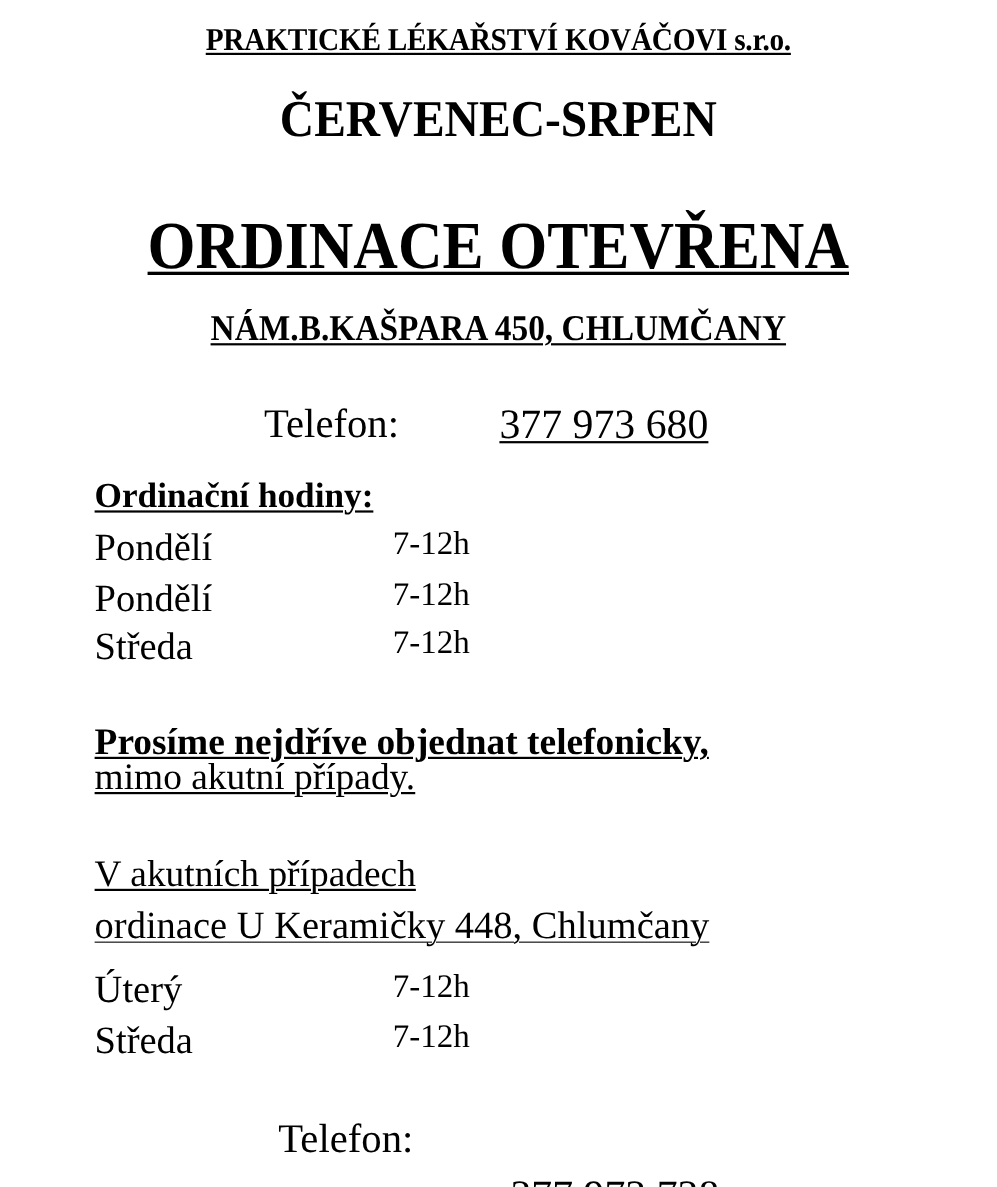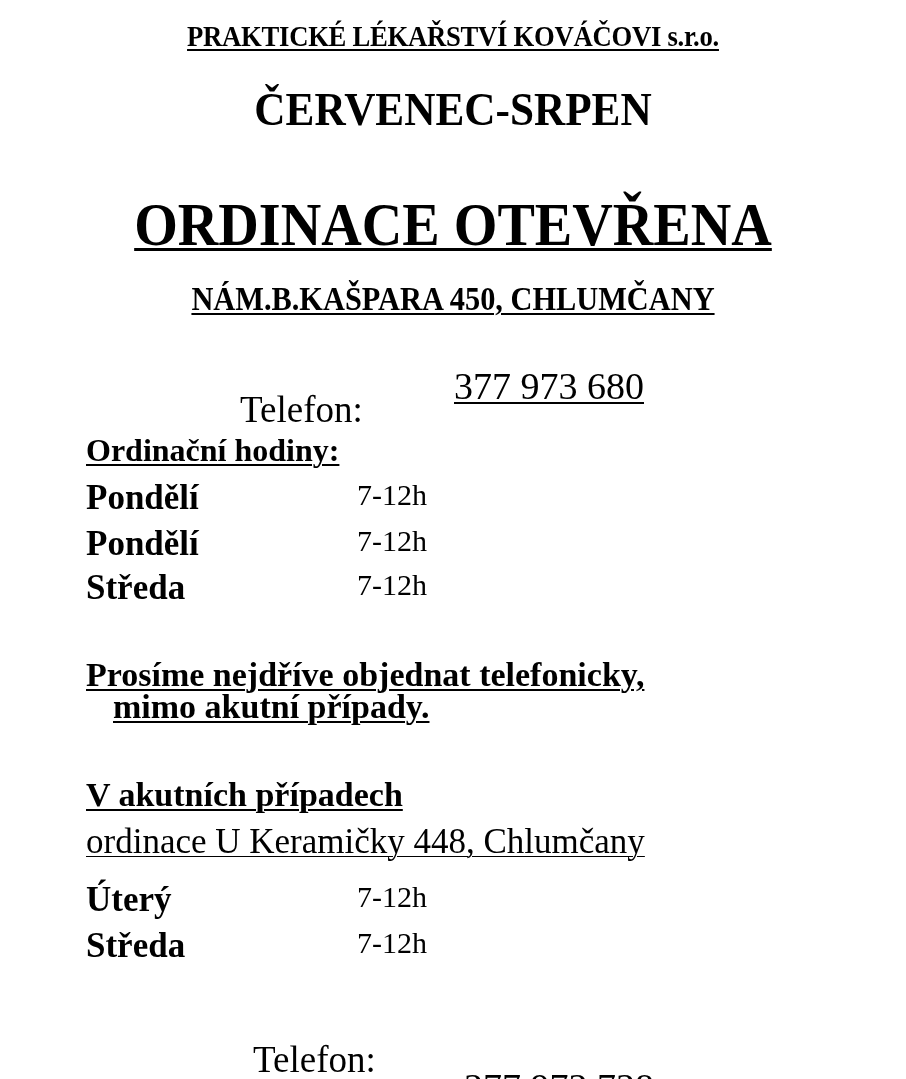--- a/index.html
+++ b/index.html
@@ -39,34 +39,34 @@
       transform: scaleX(0.92);
       text-decoration-thickness: 3px;
     }
     #address {
       top: 281px;
       font-size: 33px;
       font-weight: bold;
       transform: scaleX(0.92);
     }
 
-    .phone-label { font-size: 37px; margin-top: 24px; }
+    .phone-label { font-size: 37px; }
     .phone-num { font-size: 38px; font-weight: normal; }
 
     #phone1-label { left: 240px; top: 364px; }
     #phone1-num { left: 454px; top: 364px; }
 
     #hours-heading { left: 86px; top: 432px; font-size: 32px; font-weight: bold; }
-    .day { left: 86px; font-size: 35px; font-weight: bold; }
+    .day { left: 86px; font-size: 35px; }
     .time { left: 357px; font-size: 30px; }
 
     #notice1 { left: 86px; top: 640px; font-size: 34px; font-weight: bold; margin-top: 16px; }
-    #notice2 { left: 86px; top: 688px; font-size: 34px; font-weight: bold; margin-left: 27px; }
+    #notice2 { left: 86px; top: 688px; font-size: 34px; font-weight: normal; }
 
-    #acute-heading { left: 86px; top: 776px; font-size: 34px; font-weight: bold; }
+    #acute-heading { left: 86px; top: 776px; font-size: 34px; font-weight: normal; }
     #acute-address { left: 86px; top: 822px; font-size: 35px; font-family: Liberation Serif, serif; }
 
     #phone2-label { left: 253px; top: 1014px; }
     #phone2-num { left: 464px; top: 1065px; }
   </style>
 </head>
 <body>
 
 <div id="company" class="abs center u">PRAKTICKÉ LÉKAŘSTVÍ KOVÁČOVI s.r.o.</div>
 <div id="months" class="abs center">ČERVENEC-SRPEN</div>

